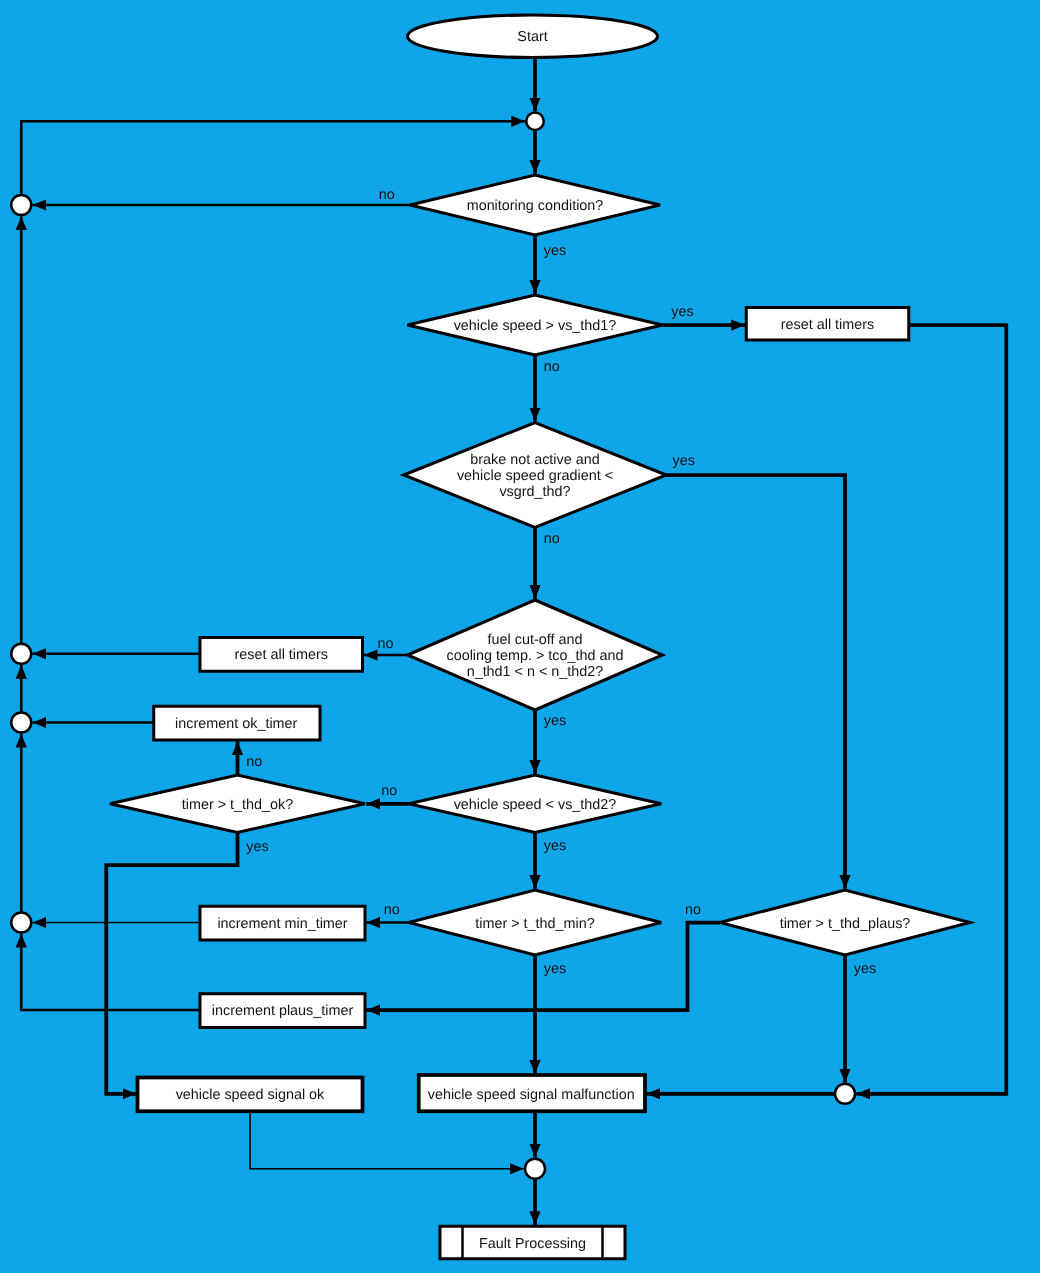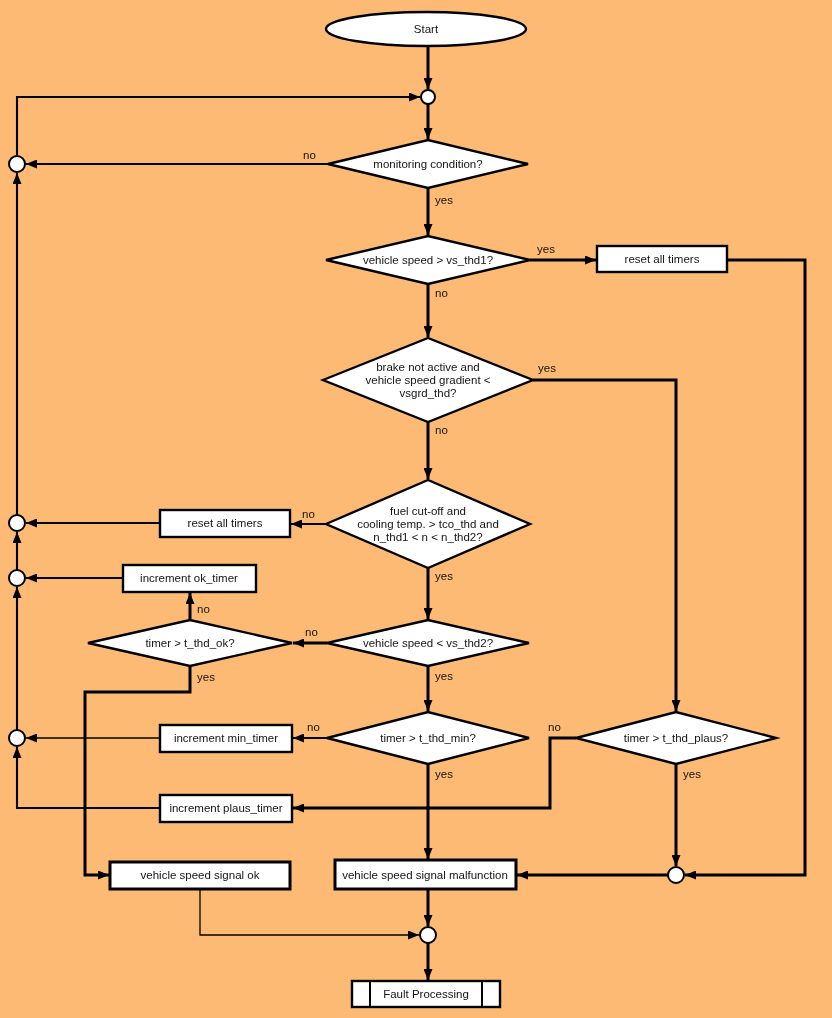--- a/index.html
+++ b/index.html
@@ -1,16 +1,16 @@
 <!DOCTYPE html>
 <html><head>
 <meta charset="utf-8">
 <style>
   html,body{margin:0;padding:0;background:#ffffff;}
-  #stage{position:relative;width:832px;height:1018px;background:#fdba74;font-family:"Liberation Sans",sans-serif;}
+  #stage{position:relative;width:832px;height:1018px;background:#0ea5e9;font-family:"Liberation Sans",sans-serif;}
   svg{display:block;}
   .shape{fill:#ffffff;stroke:#000000;stroke-width:2.4;}
   .shape.heavy{stroke-width:3;}
   .junction{fill:#ffffff;stroke:#000000;stroke-width:2;}
   .edge{fill:none;stroke:#000000;stroke-width:2.1;marker-end:url(#arrowhead);}
   .edge.thick{stroke-width:3;}
   .edge.thin{stroke-width:1.3;}
   .inner-line{stroke:#000000;stroke-width:2;}
   text{font-family:"Liberation Sans",sans-serif;font-size:11.5px;fill:#141414;}
   text.node-label{text-anchor:middle;}

